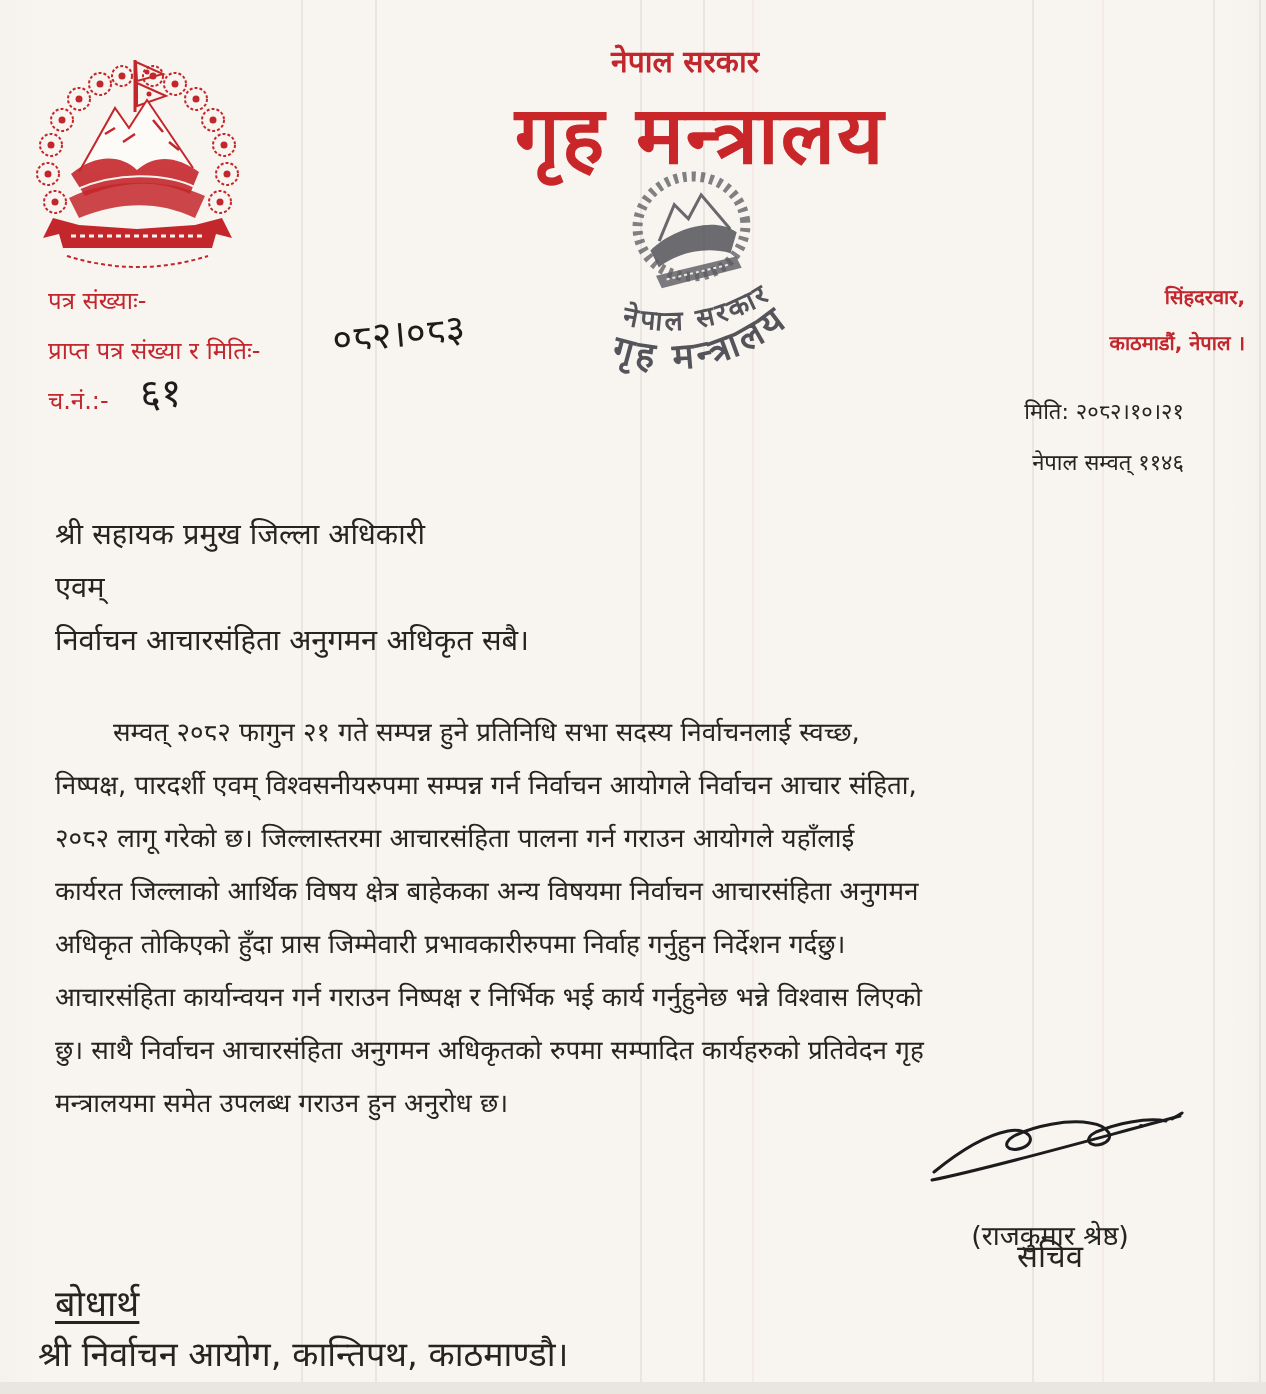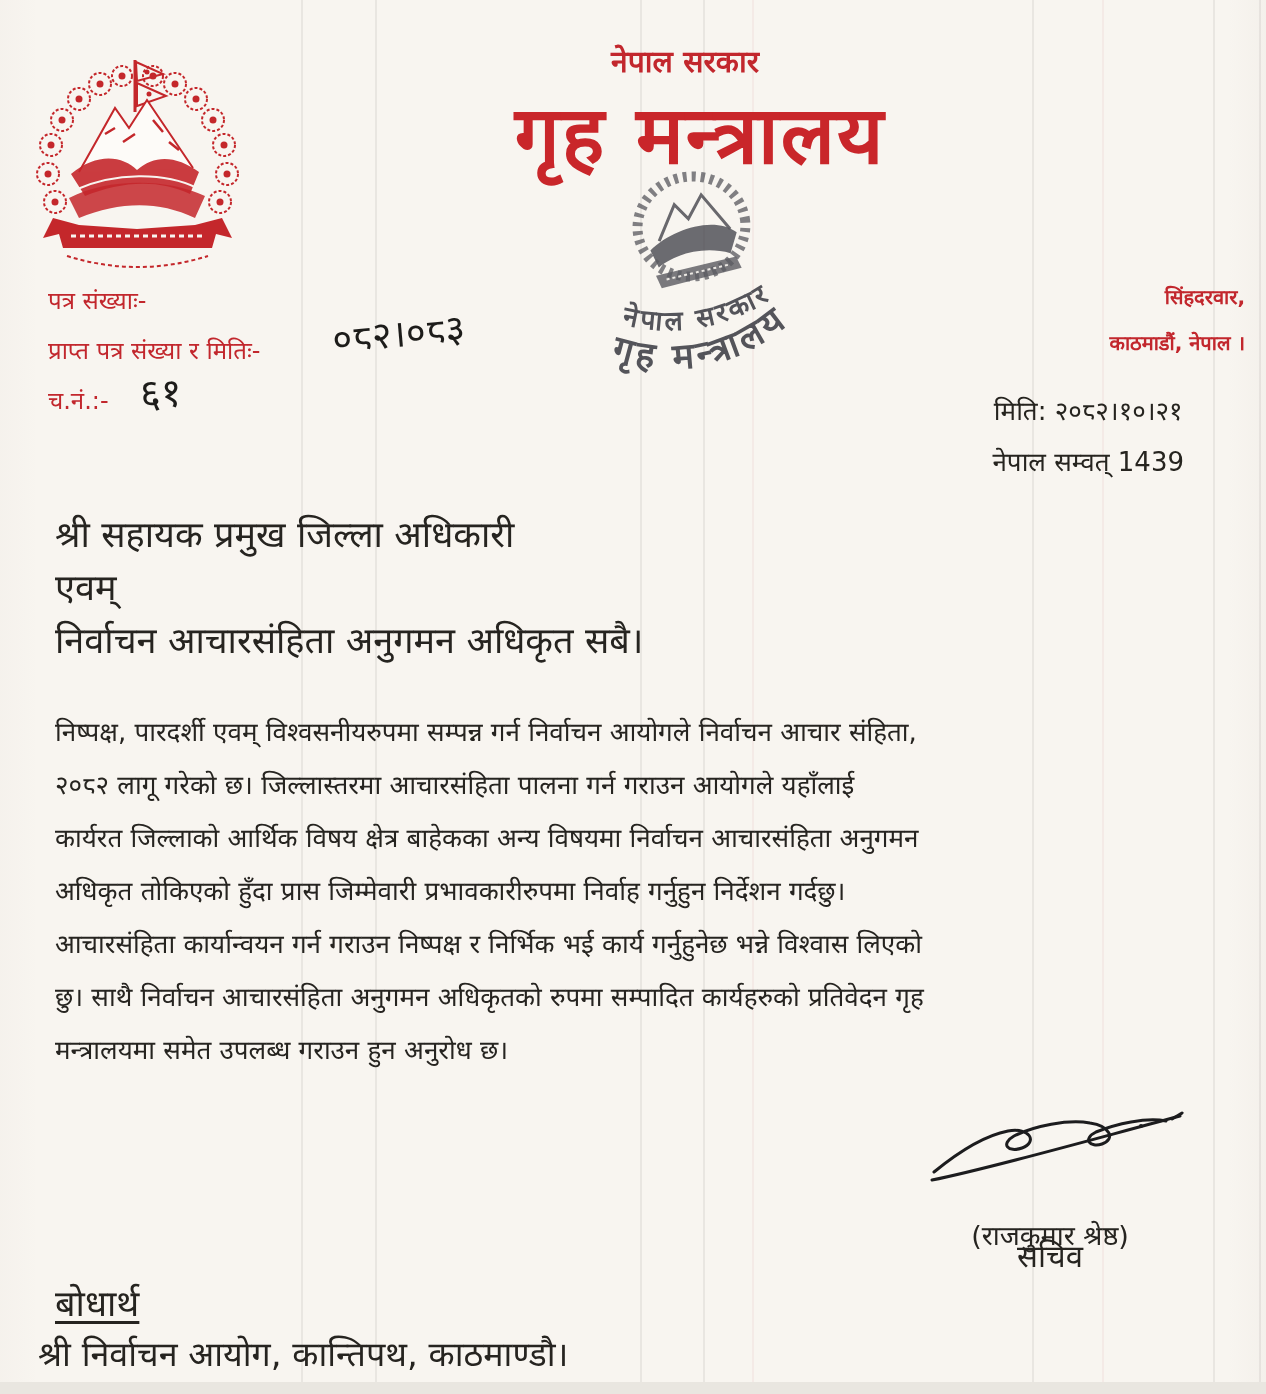--- a/index.html
+++ b/index.html
@@ -35,25 +35,25 @@
     font-size:38px;white-space:nowrap;
   }
   .hw-received{left:332px;top:306px;transform:rotate(-5deg);}
   .hw-chalani{left:140px;top:364px;transform:rotate(-2deg);font-size:40px;}
 
   .office-address{
     position:absolute;right:21px;top:274px;text-align:right;
     font-size:20px;font-weight:bold;color:#c2272d;line-height:46px;white-space:nowrap;
   }
   .date-block{
-    position:absolute;right:82px;top:386px;text-align:center;
-    font-size:26px;color:#26241f;line-height:51px;white-space:nowrap;
-  }
-
-  .addressee{position:absolute;left:55px;top:508px;font-size:36px;line-height:53px;white-space:nowrap;}
+    position:absolute;right:82px;top:386px;text-align:right;
+    font-size:22px;color:#26241f;line-height:51px;white-space:nowrap;
+  }
+
+  .addressee{position:absolute;left:55px;top:508px;font-size:29px;line-height:53px;white-space:nowrap;}
 
   .body-par{position:absolute;left:55px;top:706px;width:1164px;font-size:26px;line-height:53px;}
   .body-line{white-space:nowrap;overflow:hidden;}
   .body-line.first{padding-left:58px;}
 
   .signature-svg{position:absolute;left:928px;top:1106px;}
   .signatory-name{position:absolute;left:900px;top:1216px;width:300px;text-align:center;font-size:27px;white-space:nowrap;}
   .signatory-title{position:absolute;left:900px;top:1234px;width:300px;text-align:center;font-size:31px;}
 
   .cc-label{position:absolute;left:55px;top:1278px;font-size:36px;text-decoration:underline;text-underline-offset:5px;white-space:nowrap;}
@@ -170,30 +170,31 @@
   <div class="handwrite hw-received">०८२।०८३</div>
   <div class="handwrite hw-chalani">६१</div>
 
   <div class="office-address">
     <div>सिंहदरवार,</div>
     <div>काठमाडौं, नेपाल ।</div>
   </div>
 
   <div class="date-block">
     <div>मिति: २०८२।१०।२१</div>
-    <div>नेपाल सम्वत् 1439</div>
+    <div>नेपाल सम्वत् ११४६</div>
   </div>
 
   <div class="addressee">
     <div>श्री सहायक प्रमुख जिल्ला अधिकारी</div>
     <div>एवम्</div>
     <div>निर्वाचन आचारसंहिता अनुगमन अधिकृत सबै।</div>
   </div>
 
   <div class="body-par">
+    <div class="body-line first">सम्वत् २०८२ फागुन २१ गते सम्पन्न हुने प्रतिनिधि सभा सदस्य निर्वाचनलाई स्वच्छ,</div>
     <div class="body-line">निष्पक्ष, पारदर्शी एवम् विश्वसनीयरुपमा सम्पन्न गर्न निर्वाचन आयोगले निर्वाचन आचार संहिता,</div>
     <div class="body-line">२०८२ लागू गरेको छ। जिल्लास्तरमा आचारसंहिता पालना गर्न गराउन आयोगले यहाँलाई</div>
     <div class="body-line">कार्यरत जिल्लाको आर्थिक विषय क्षेत्र बाहेकका अन्य विषयमा निर्वाचन आचारसंहिता अनुगमन</div>
     <div class="body-line">अधिकृत तोकिएको हुँदा प्रास जिम्मेवारी प्रभावकारीरुपमा निर्वाह गर्नुहुन निर्देशन गर्दछु।</div>
     <div class="body-line">आचारसंहिता कार्यान्वयन गर्न गराउन निष्पक्ष र निर्भिक भई कार्य गर्नुहुनेछ भन्ने विश्वास लिएको</div>
     <div class="body-line">छु। साथै निर्वाचन आचारसंहिता अनुगमन अधिकृतको रुपमा सम्पादित कार्यहरुको प्रतिवेदन गृह</div>
     <div class="body-line">मन्त्रालयमा समेत उपलब्ध गराउन हुन अनुरोध छ।</div>
   </div>
 
   <svg class="signature-svg" width="258" height="82" viewBox="0 0 258 82">

